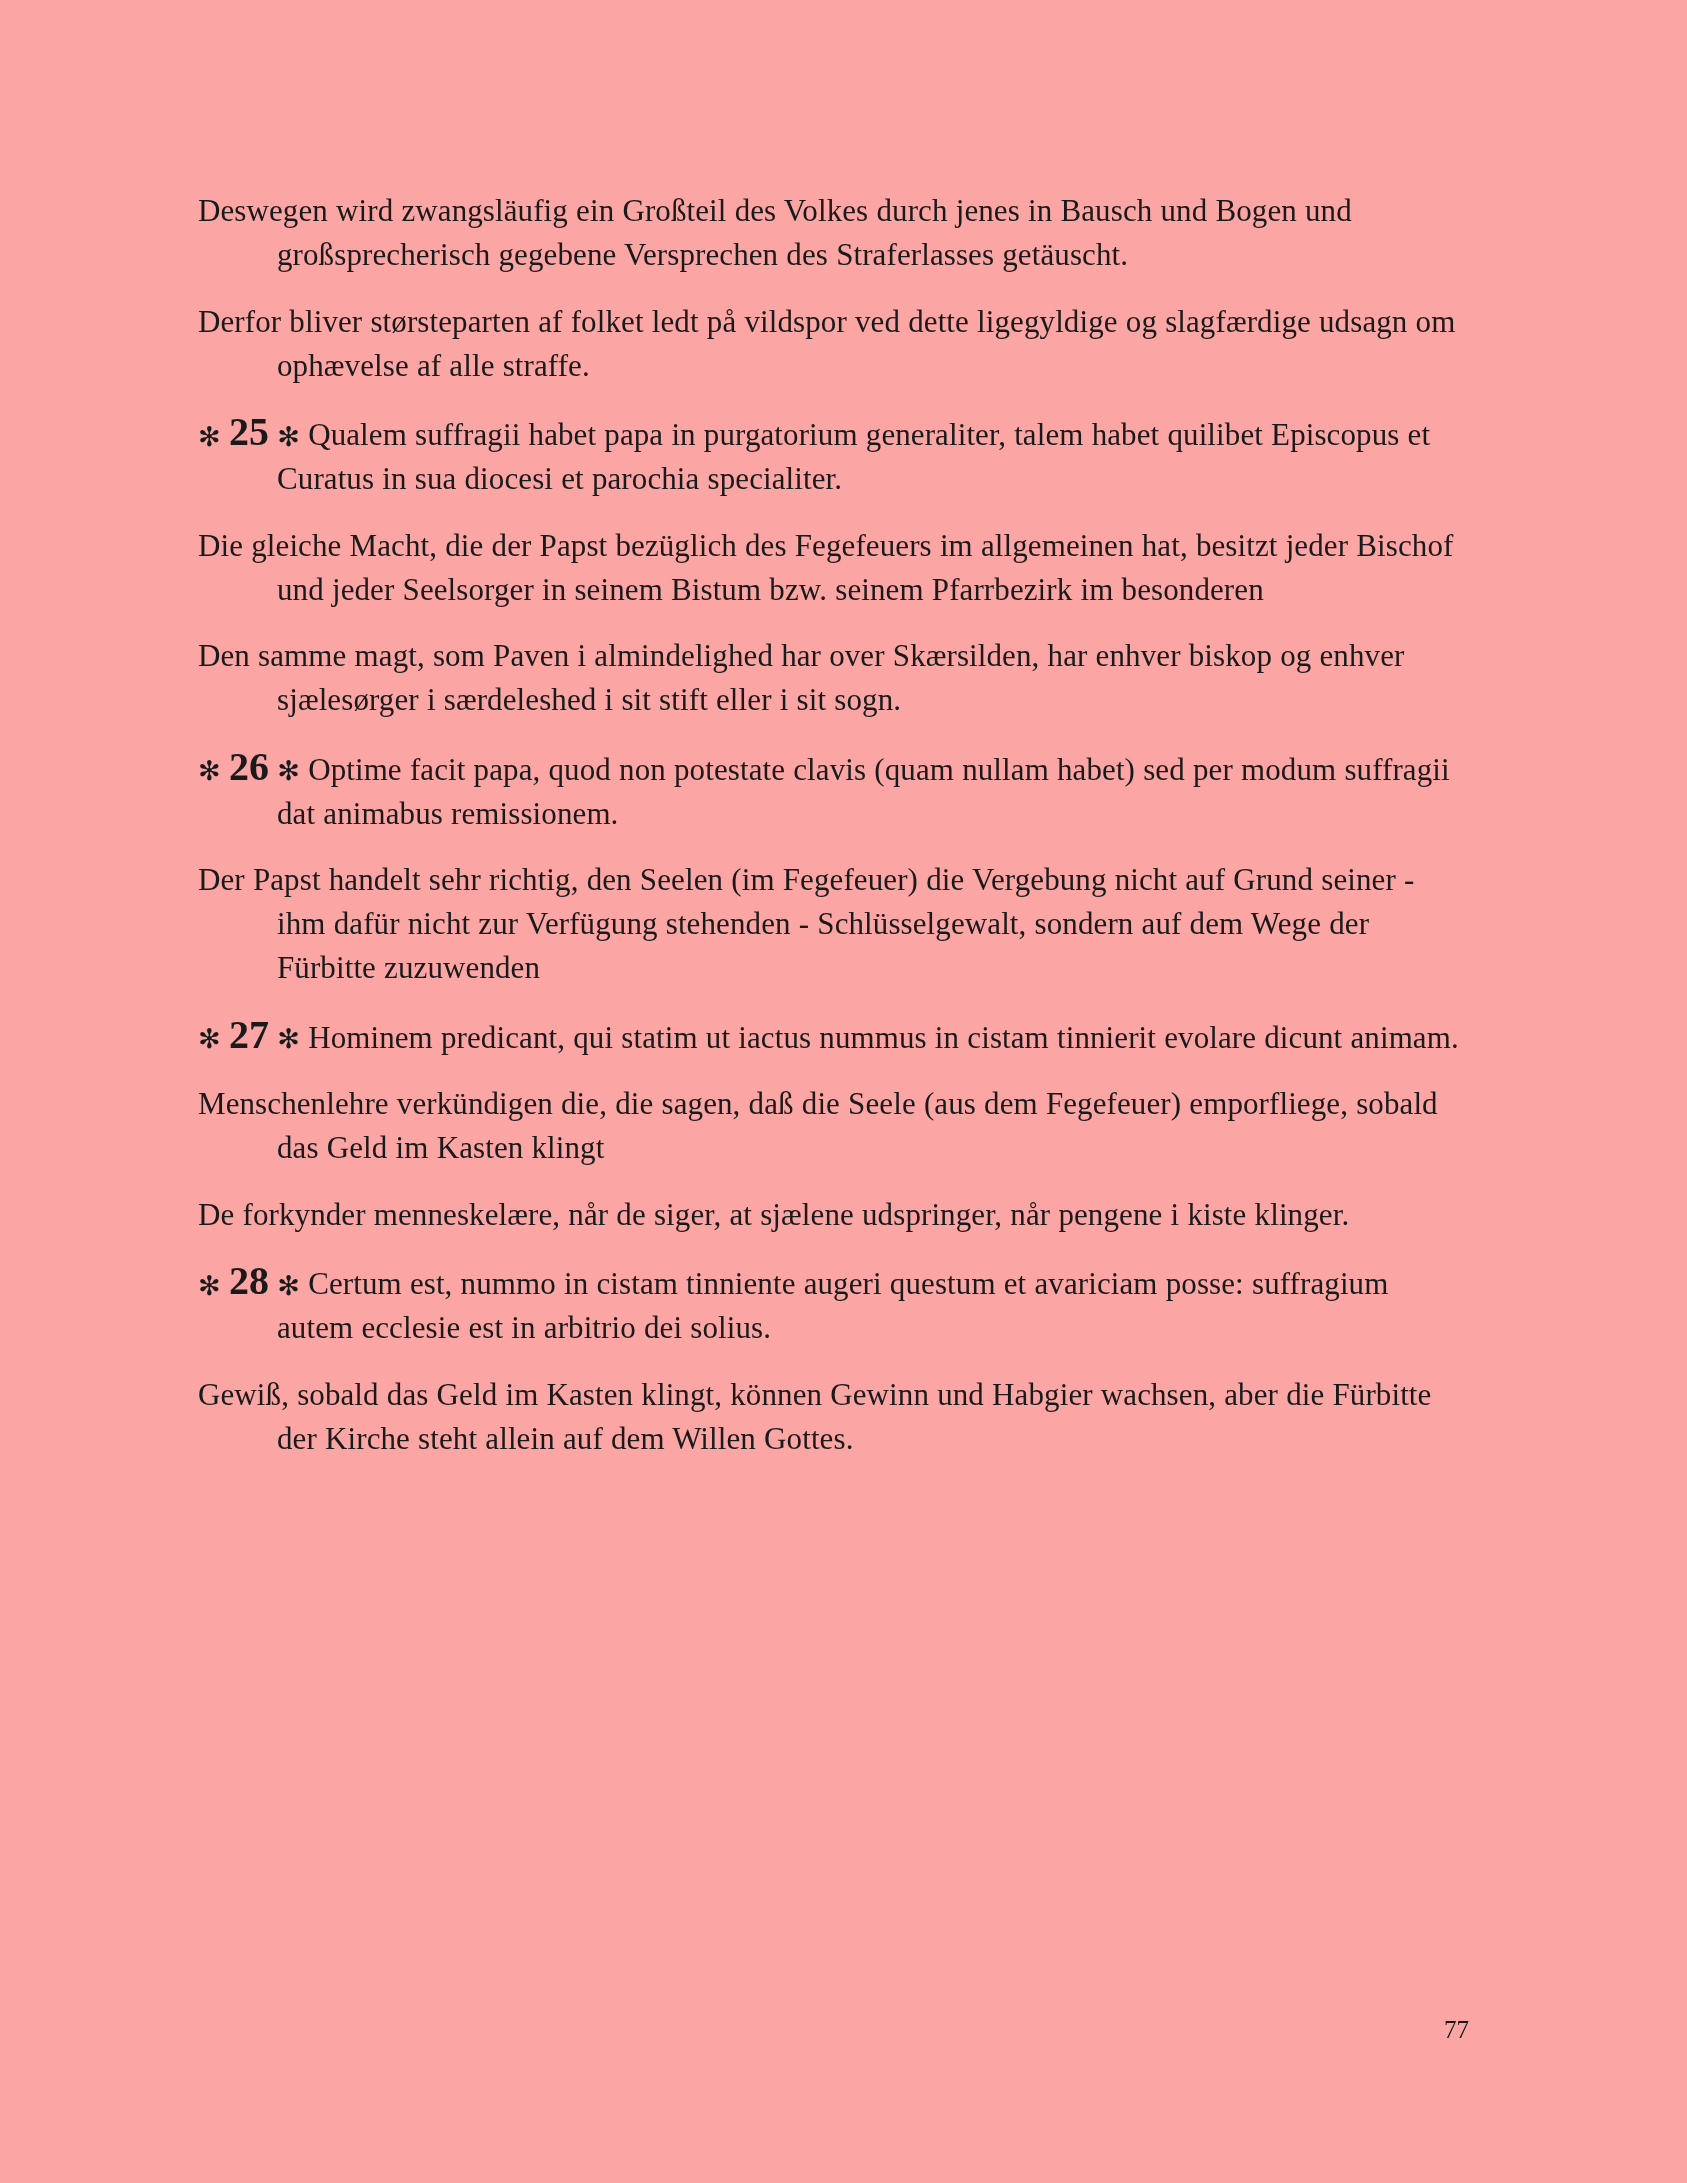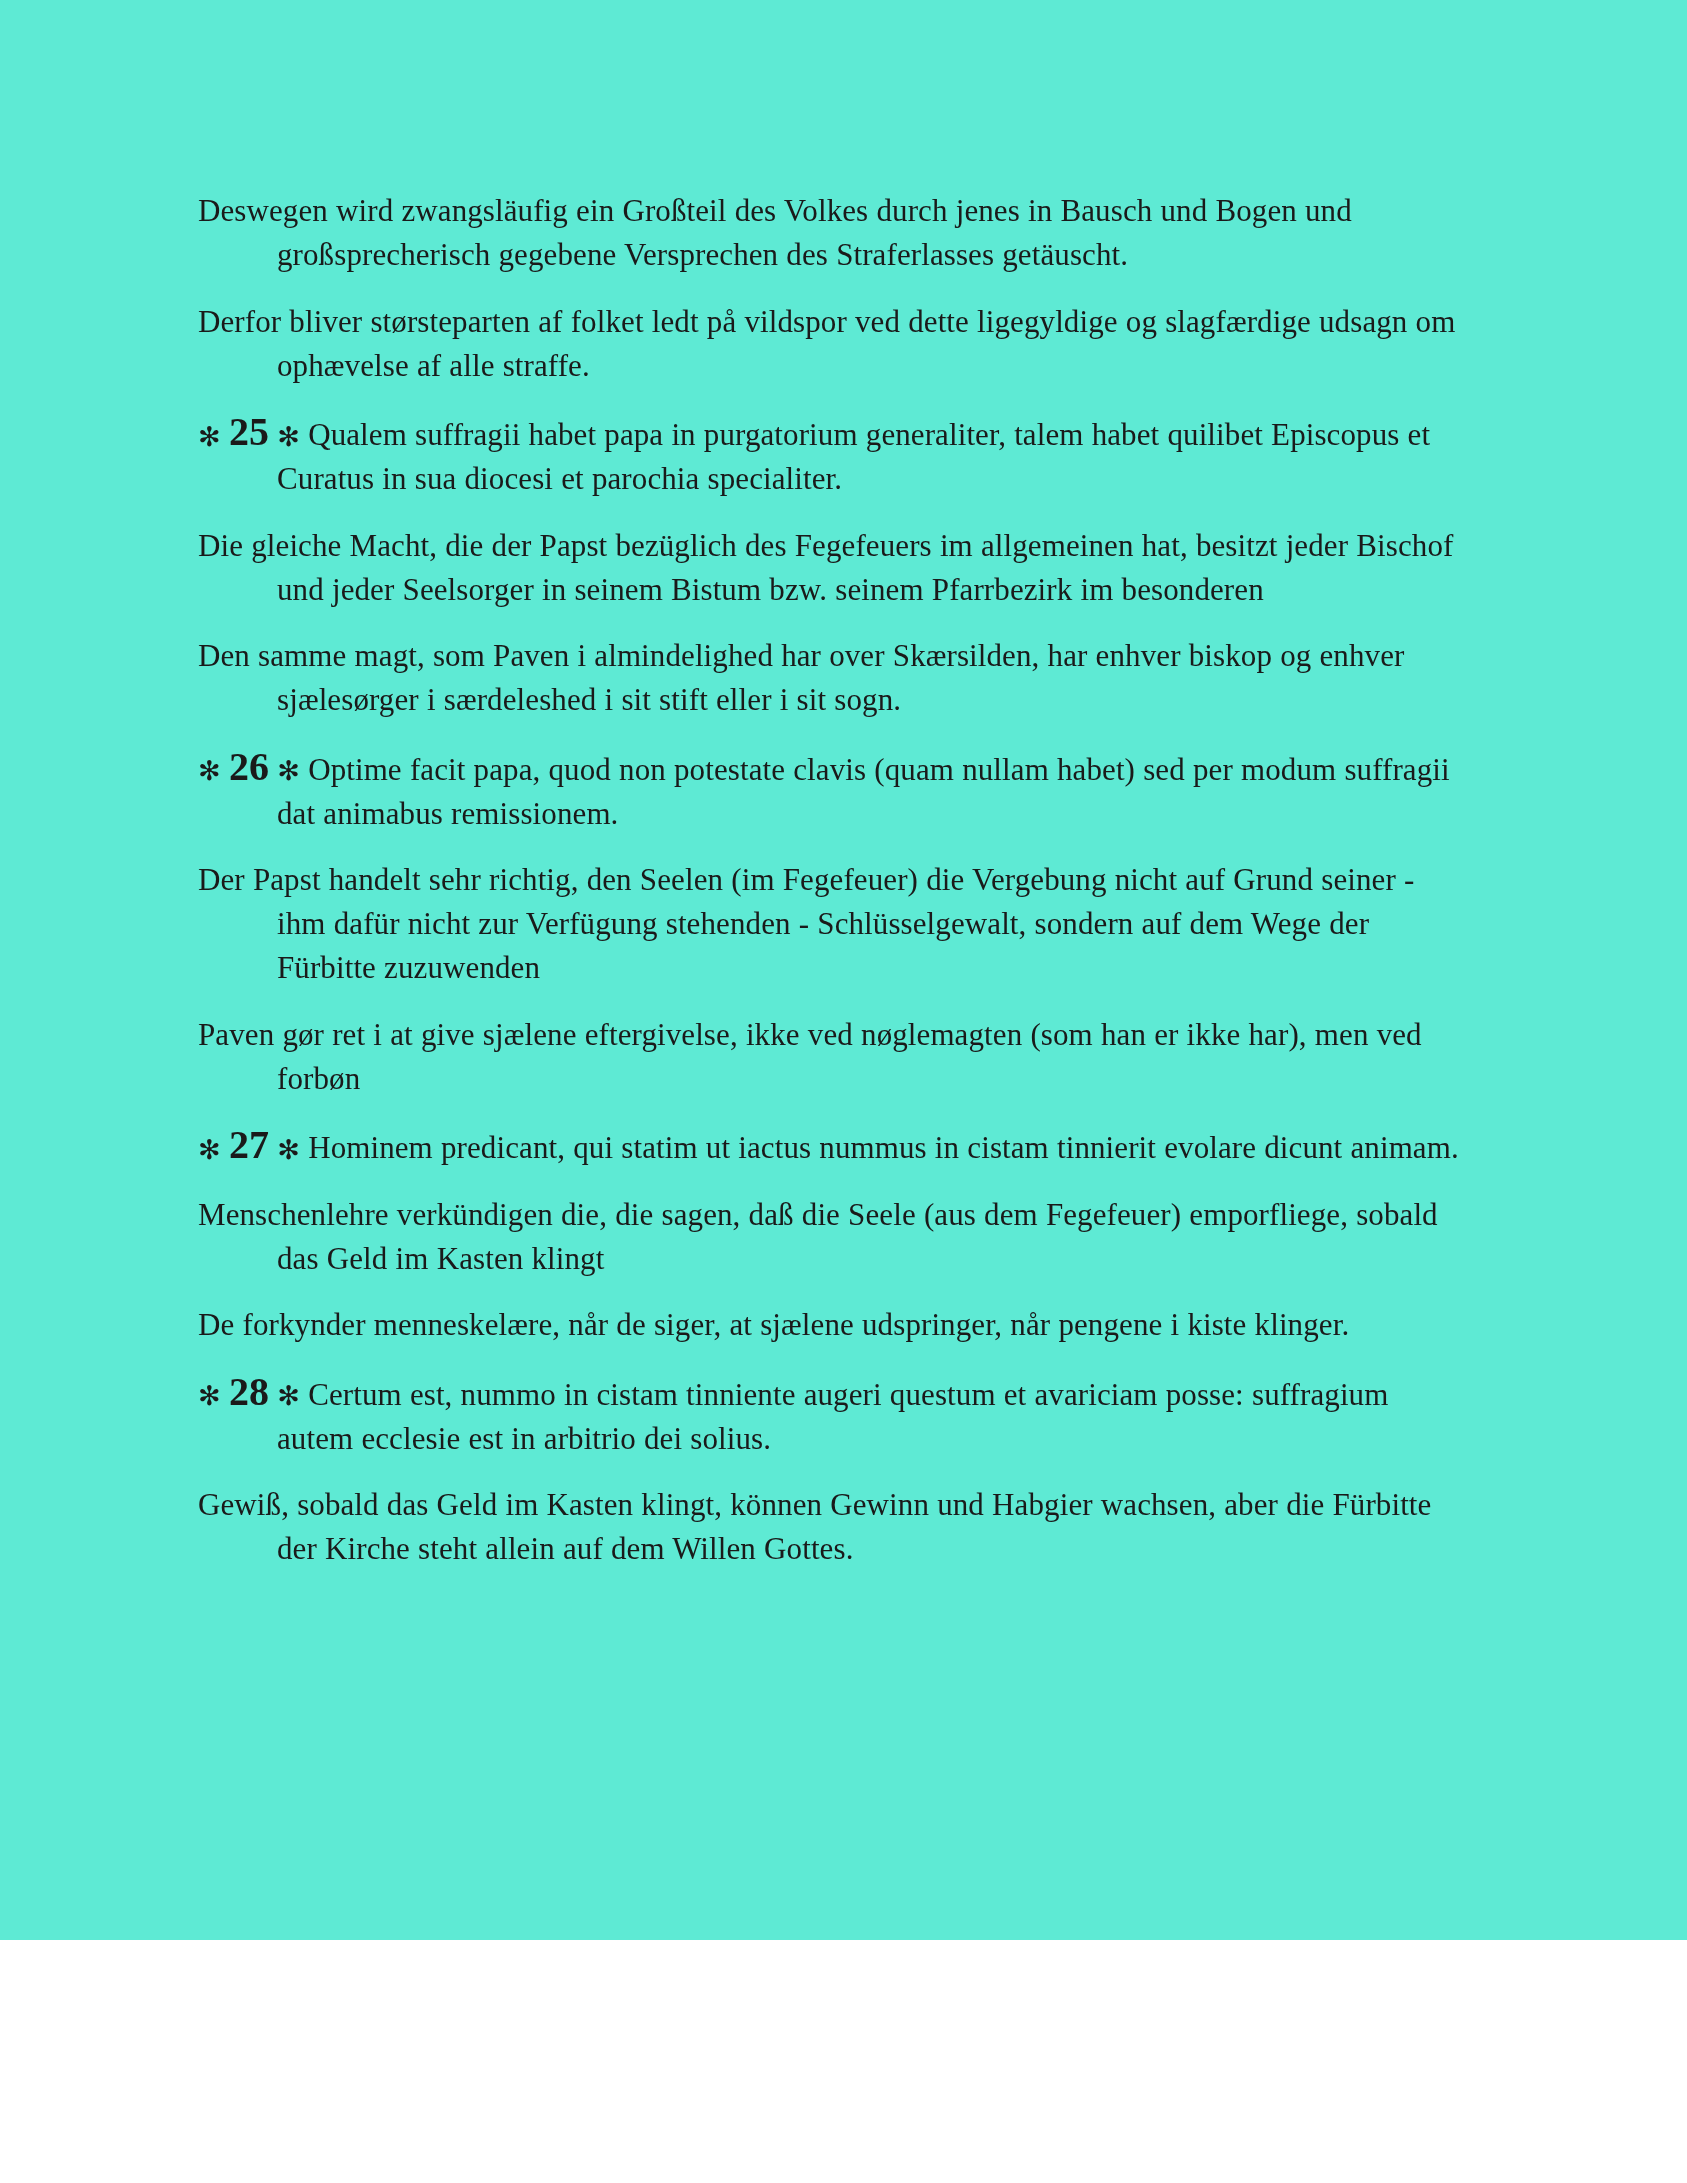--- a/index.html
+++ b/index.html
@@ -4,22 +4,22 @@
 <title>Luther Theses Page 77</title>
 <style>
   html, body {
     margin: 0;
     padding: 0;
     background: #ffffff;
   }
   .page {
     position: relative;
     width: 1687px;
-    height: 1940px;
-    background: #5eead4;
+    height: 2183px;
+    background: #fca5a5;
     box-sizing: border-box;
     font-family: "Liberation Serif", "DejaVu Serif", serif;
     color: #1a1a1a;
     overflow: hidden;
   }
   .text-block {
     position: absolute;
     left: 198px;
     top: 189px;
     width: 1270px;
@@ -69,21 +69,20 @@
 <div class="page">
 
   <div class="text-block" id="text-block">
       <p class="para" id="p-deswegen"><span>Deswegen wird zwangsläufig ein Großteil des Volkes durch jenes in Bausch und Bogen und großsprecherisch gegebene Versprechen des Straferlasses getäuscht.</span></p>
       <p class="para" id="p-derfor"><span>Derfor bliver størsteparten af folket ledt på vildspor ved dette ligegyldige og slagfærdige udsagn om ophævelse af alle straffe.</span></p>
       <p class="para thesis" id="p-thesis-25"><span class="marker"><span class="aster">✻</span> <span class="num">25</span> <span class="aster">✻</span></span> <span>Qualem suffragii habet papa in purgatorium generaliter, talem habet quilibet Episcopus et Curatus in sua diocesi et parochia specialiter.</span></p>
       <p class="para" id="p-25-de"><span>Die gleiche Macht, die der Papst bezüglich des Fegefeuers im allgemeinen hat, besitzt jeder Bischof und jeder Seelsorger in seinem Bistum bzw. seinem Pfarrbezirk im besonderen</span></p>
       <p class="para" id="p-25-da"><span>Den samme magt, som Paven i almindelighed har over Skærsilden, har enhver biskop og enhver sjælesørger i særdeleshed i sit stift eller i sit sogn.</span></p>
       <p class="para thesis" id="p-thesis-26"><span class="marker"><span class="aster">✻</span> <span class="num">26</span> <span class="aster">✻</span></span> <span>Optime facit papa, quod non potestate clavis (quam nullam habet) sed per modum suffragii dat animabus remissionem.</span></p>
       <p class="para" id="p-26-de"><span>Der Papst handelt sehr richtig, den Seelen (im Fegefeuer) die Vergebung nicht auf Grund seiner - ihm dafür nicht zur Verfügung stehenden - Schlüsselgewalt, sondern auf dem Wege der Fürbitte zuzuwenden</span></p>
-      <p class="para" id="p-26-da"><span>Paven gør ret i at give sjælene eftergivelse, ikke ved nøglemagten (som han er ikke har), men ved forbøn</span></p>
       <p class="para thesis" id="p-thesis-27"><span class="marker"><span class="aster">✻</span> <span class="num">27</span> <span class="aster">✻</span></span> <span>Hominem predicant, qui statim ut iactus nummus in cistam tinnierit evolare dicunt animam.</span></p>
       <p class="para" id="p-27-de"><span>Menschenlehre verkündigen die, die sagen, daß die Seele (aus dem Fegefeuer) emporfliege, sobald das Geld im Kasten klingt</span></p>
       <p class="para" id="p-27-da"><span>De forkynder menneskelære, når de siger, at sjælene udspringer, når pengene i kiste klinger.</span></p>
       <p class="para thesis" id="p-thesis-28"><span class="marker"><span class="aster">✻</span> <span class="num">28</span> <span class="aster">✻</span></span> <span>Certum est, nummo in cistam tinniente augeri questum et avariciam posse: suffragium autem ecclesie est in arbitrio dei solius.</span></p>
       <p class="para" id="p-28-de"><span>Gewiß, sobald das Geld im Kasten klingt, können Gewinn und Habgier wachsen, aber die Fürbitte der Kirche steht allein auf dem Willen Gottes.</span></p>
     </div>
 
   <div class="folio">77</div>
 
 </div>

